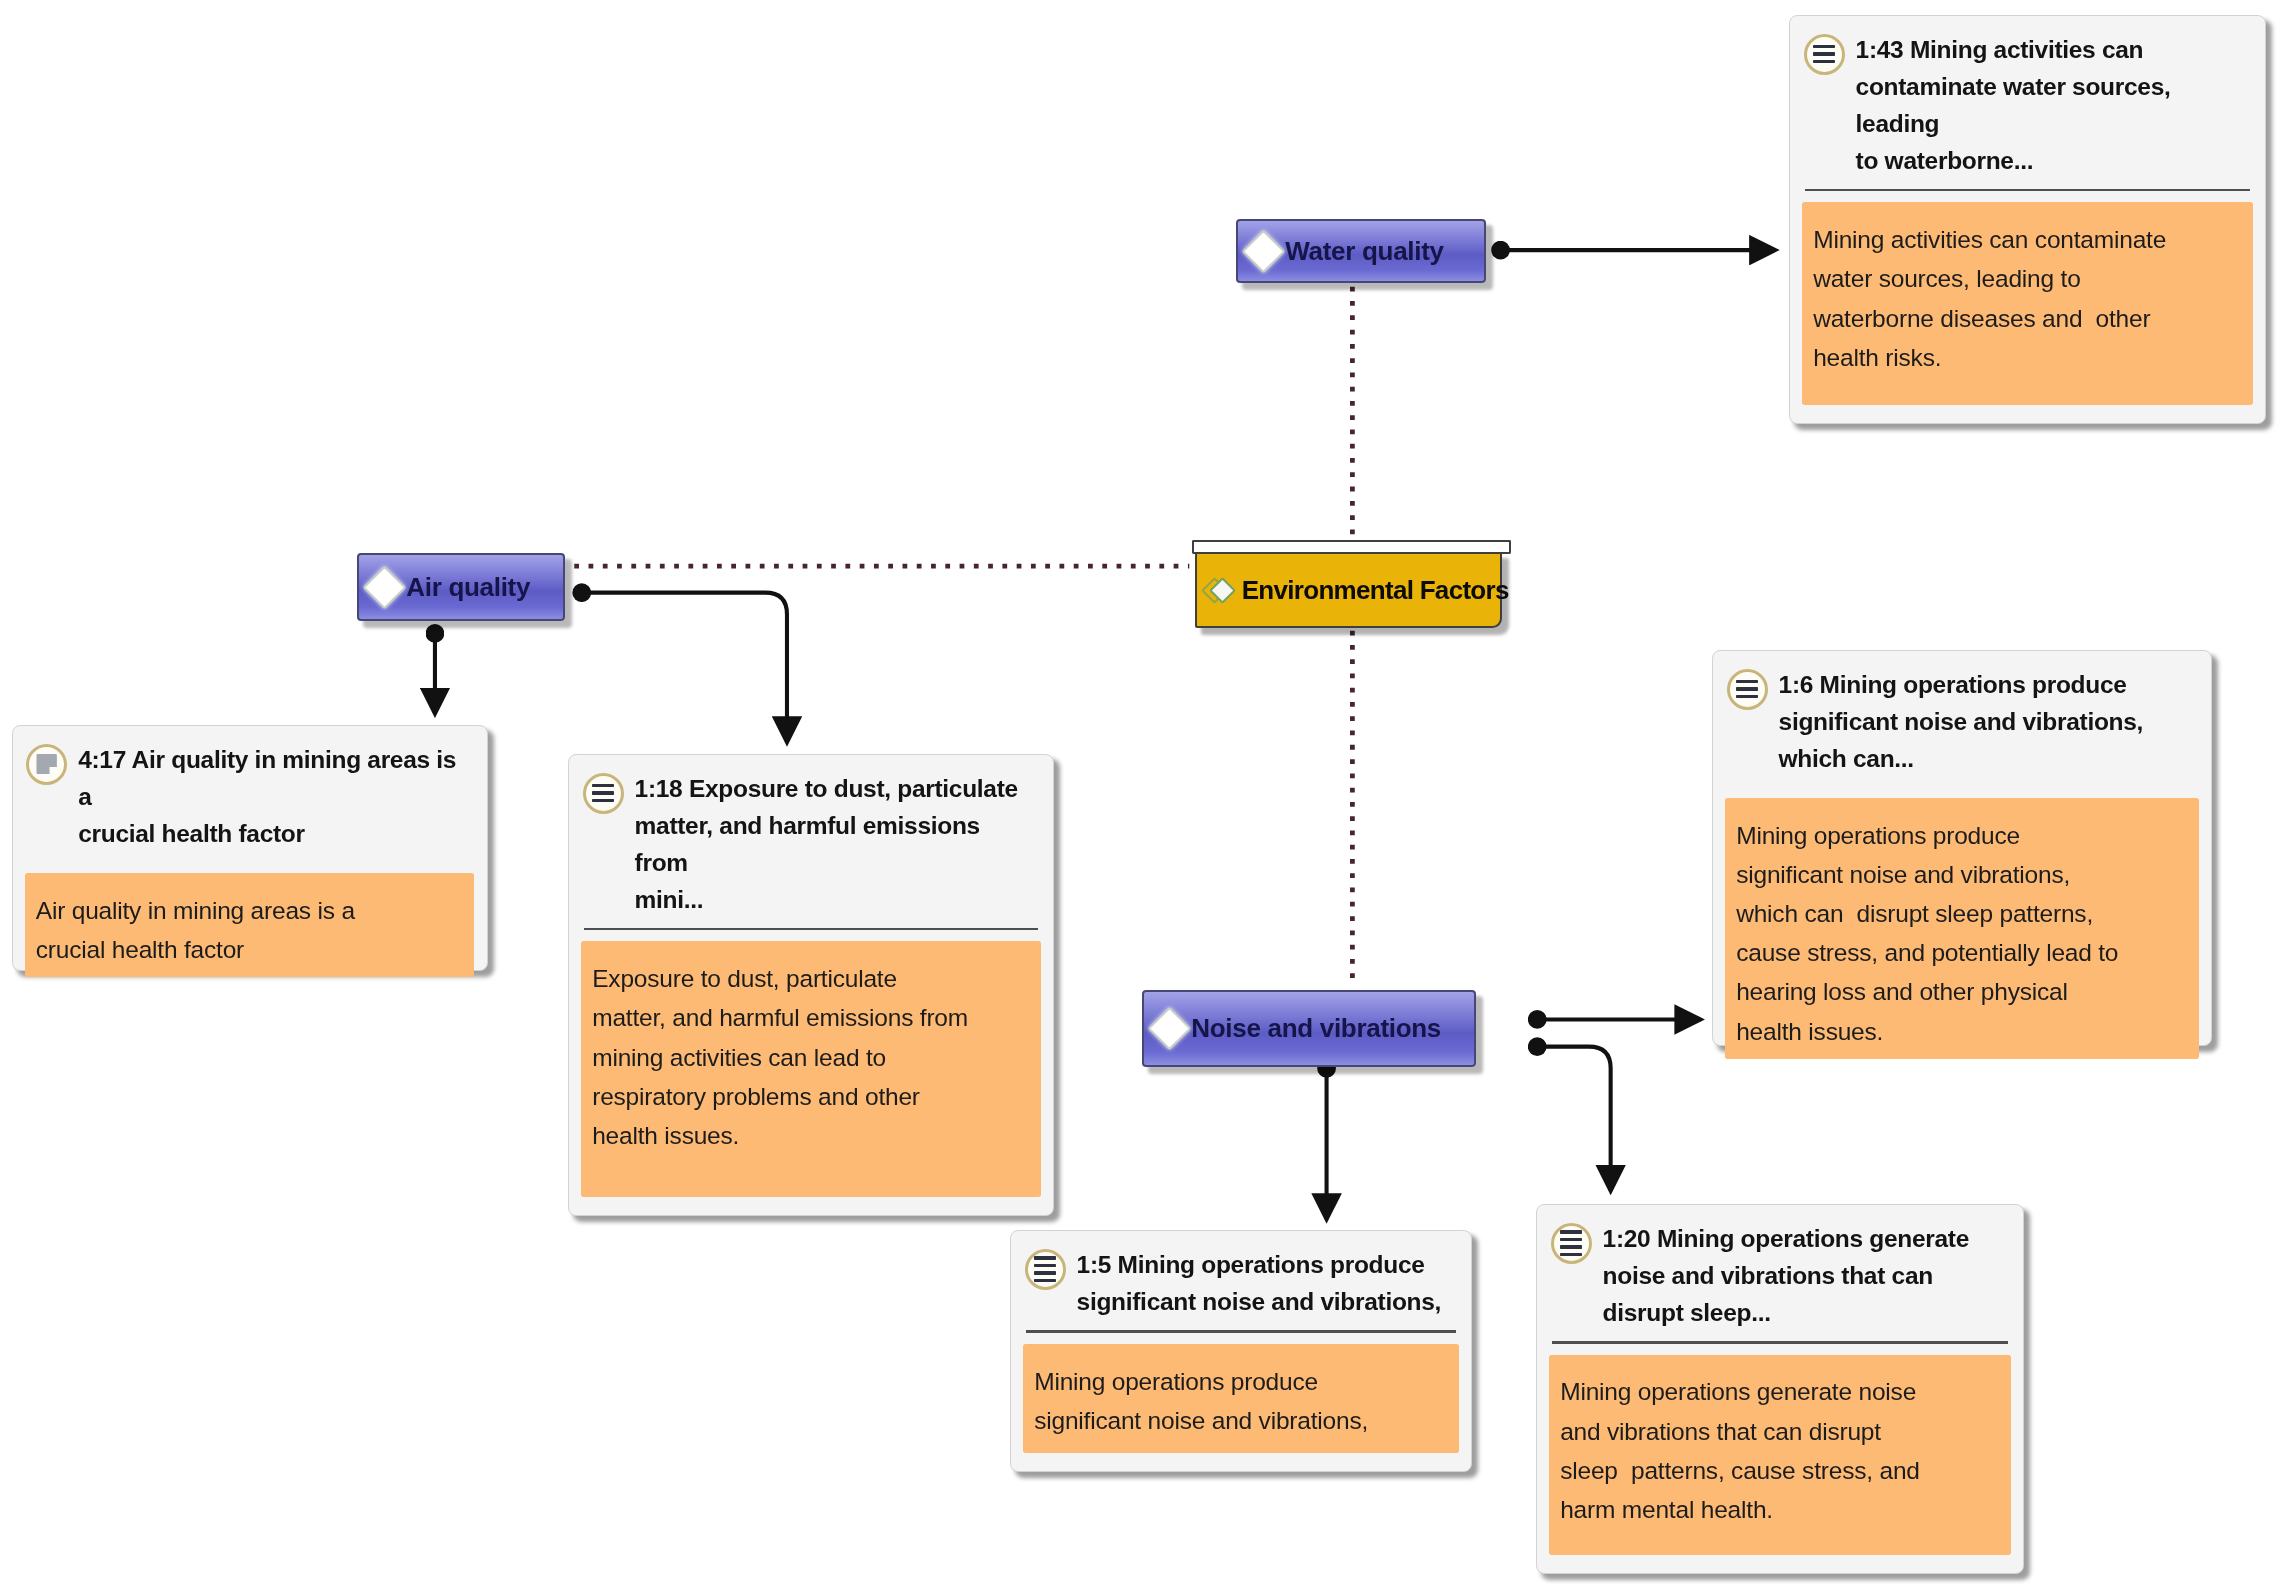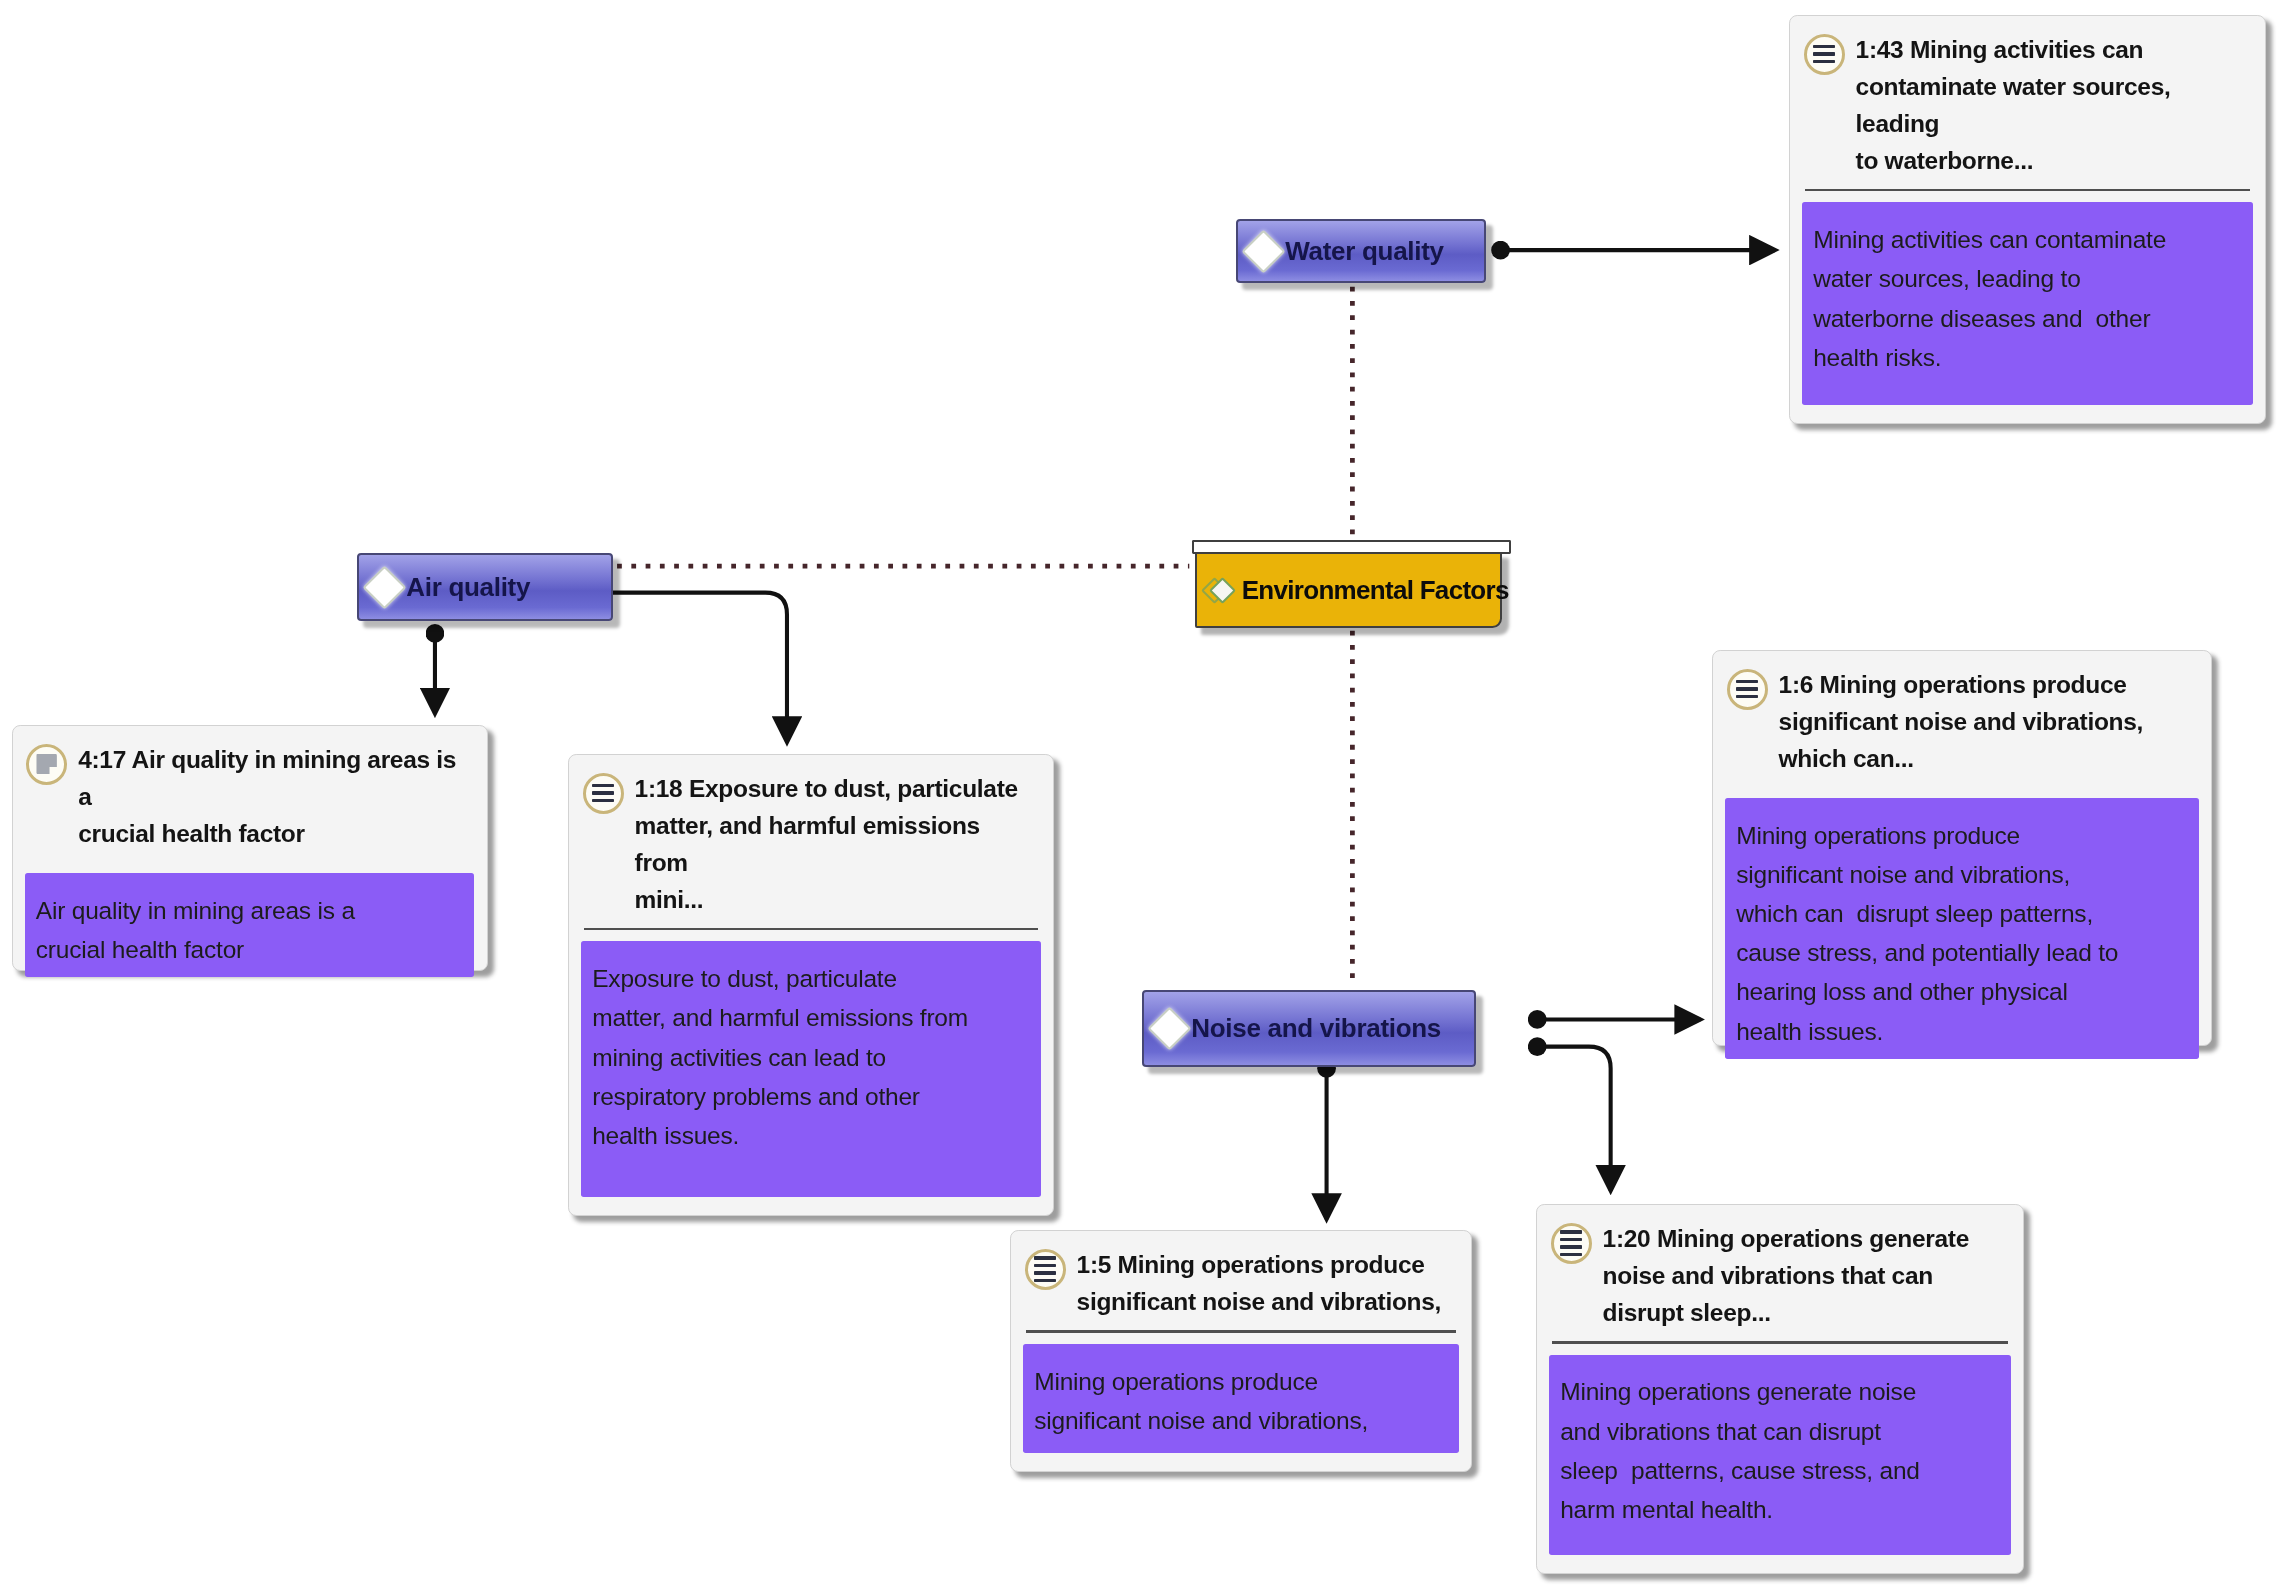--- a/index.html
+++ b/index.html
@@ -86,21 +86,21 @@
   }
   .qicon i{display:block;width:22px;height:3.4px;background:#2c3040;border-radius:0.7px;}
   .qicon.media{gap:0;}
   .qicon.media .sq{
     width:20.4px;height:20.4px;background:#a4a8b0;border-radius:1.4px;
     clip-path:polygon(0 0,100% 0,100% 64%,64% 64%,64% 100%,0 100%);
   }
   .card-sep{height:2.7px;background:#4f4f4f;margin:2.7px 15px 0 15px;}
   .card-body{
     flex:1;
-    background:#8b5cf6;border-radius:2.7px;
+    background:#fdba74;border-radius:2.7px;
     margin:11px 12.2px 17.7px 12.2px;
     padding:17.7px 8.2px 8.2px 11px;
     font-size:24.5px;color:#1c1c1c;line-height:1.6;
     white-space:pre-wrap;letter-spacing:-0.2px;
   }
 </style>
 </head>
 <body>
 
 <div id="canvas">
@@ -125,21 +125,21 @@
     <path d="M 2262 1500 H 2502" fill="none" stroke="#111111" stroke-width="6" marker-start="url(#dot)" marker-end="url(#arrow)"></path>
     <path d="M 2262 1540 H 2338 Q 2370 1540 2370 1572 V 1752" fill="none" stroke="#111111" stroke-width="6" marker-start="url(#dot)" marker-end="url(#arrow)"></path>
     <path d="M 1952 1572 V 1794" fill="none" stroke="#111111" stroke-width="6" marker-start="url(#dot)" marker-end="url(#arrow)"></path>
   </svg>
 
   <div class="code-node" style="left:1236px;top:219px;width:250px;height:64px;">
     <span class="diamond"></span>
     <span class="label">Water quality</span>
   </div>
 
-  <div class="code-node" style="left:357px;top:553px;width:256px;height:68px;">
+  <div class="code-node" style="left:357px;top:553px;width:208px;height:68px;">
     <span class="diamond"></span>
     <span class="label">Air quality</span>
   </div>
 
   <div class="code-node" style="left:1142px;top:990px;width:334px;height:77px;">
     <span class="diamond"></span>
     <span class="label">Noise and vibrations</span>
   </div>
 
   <div class="ef-strip" style="left:1192px;top:540px;width:319px;height:13.6px;"></div>

